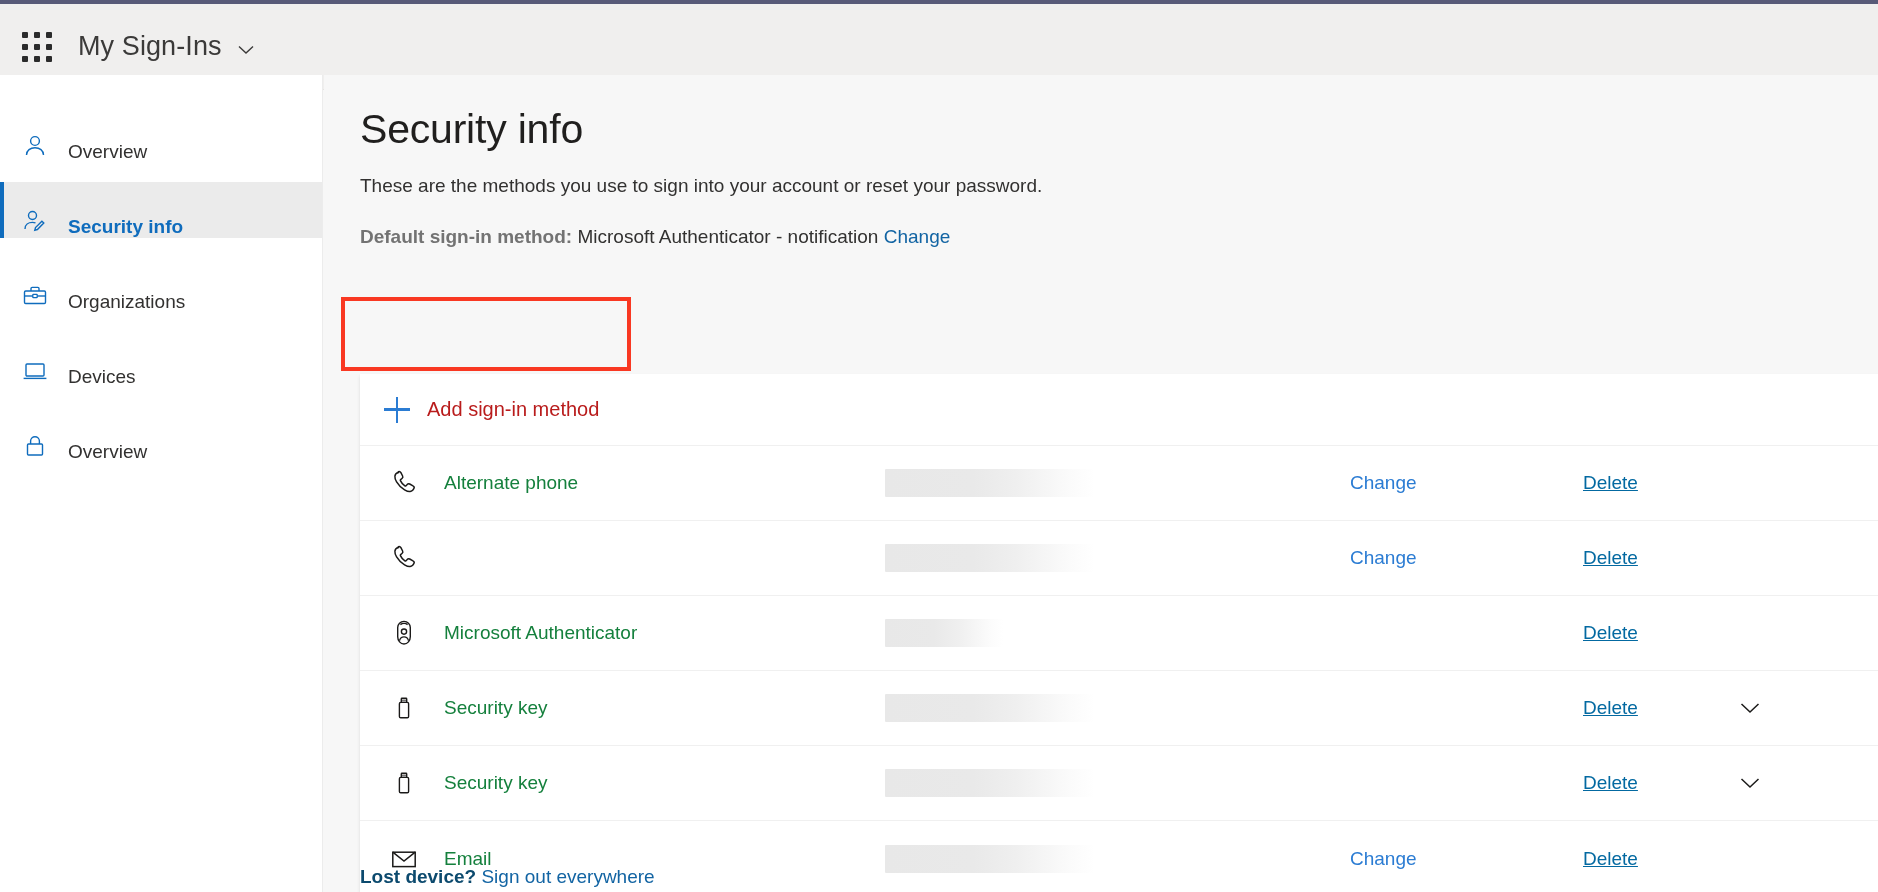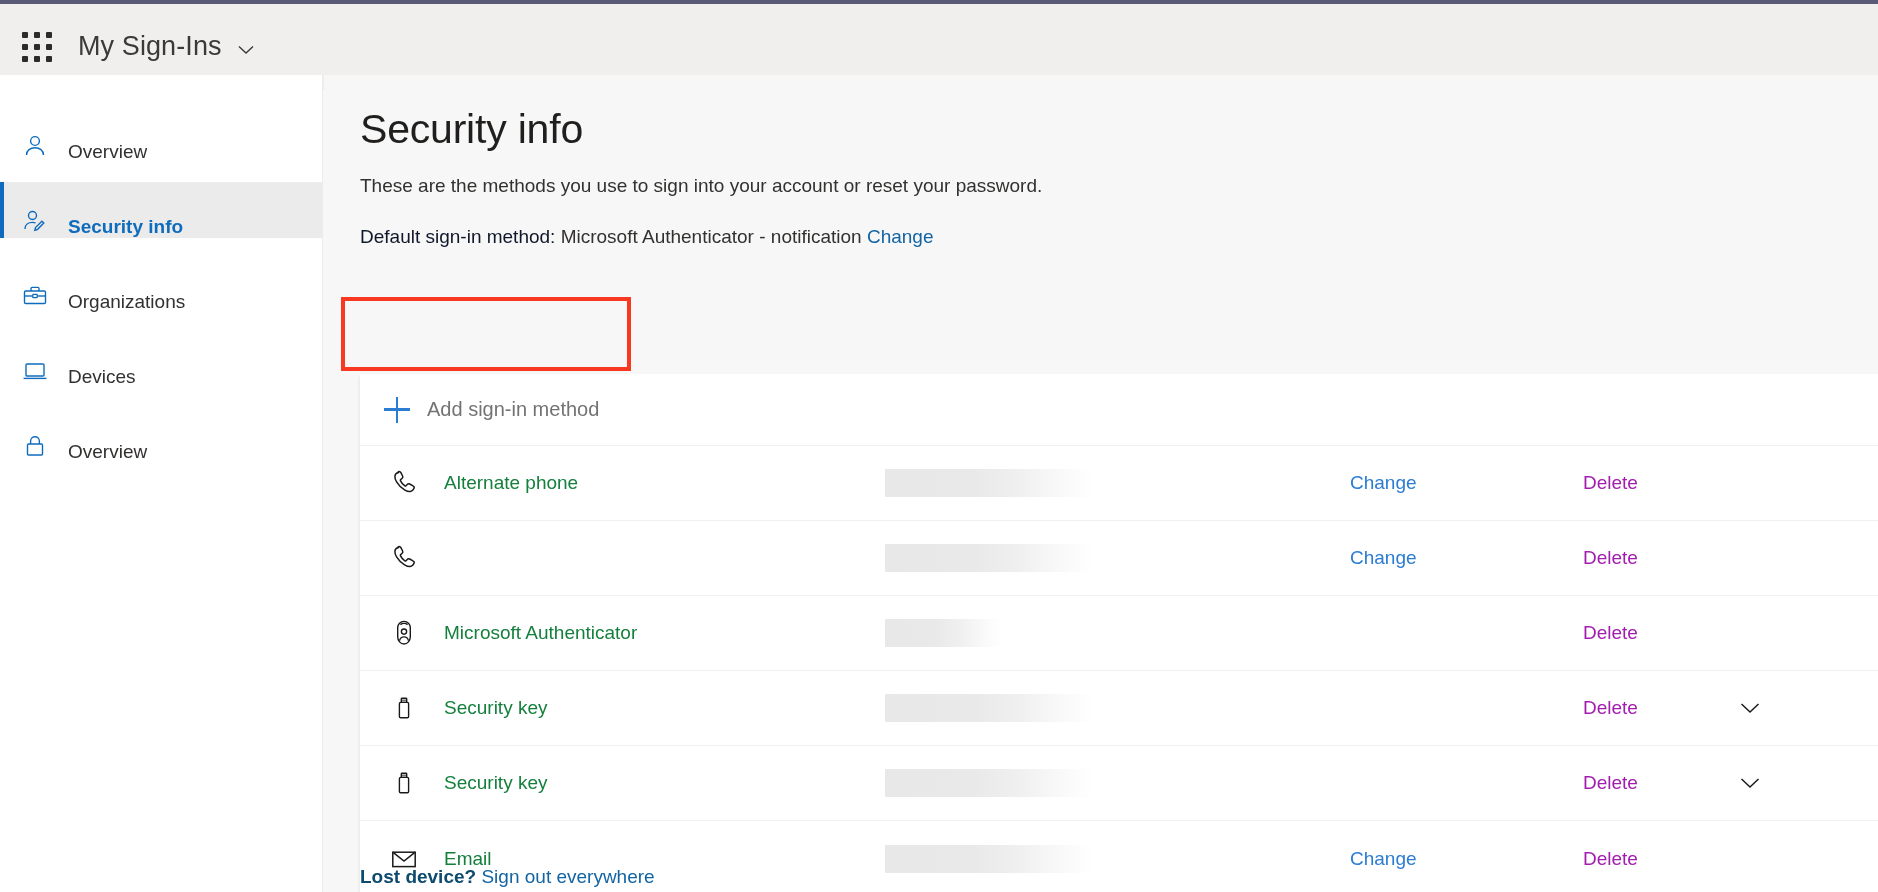--- a/index.html
+++ b/index.html
@@ -118,21 +118,21 @@
   .page-sub {
     margin: 22px 0 0 36px;
     font-size: 19px;
     color: #323130;
   }
   .default-line {
     margin: 29px 0 0 36px;
     font-size: 19px;
     color: #323130;
   }
-  .default-line b { font-weight: normal; color: #0f172a; }
+  .default-line b { font-weight: bold; color: #737373; }
   .lnk {
     color: #1264a3;
     cursor: pointer;
   }
 
   
   .card {
     position: absolute;
     left: 36px; top: 299px;
     width: 1534px;
@@ -152,21 +152,21 @@
     flex: 0 0 26px;
   }
   .plus-ico::before, .plus-ico::after {
     content: ""; position: absolute; background: #2b7cd3;
   }
   .plus-ico::before { left: 0; top: 11.5px; width: 26px; height: 2.6px; }
   .plus-ico::after { top: 0; left: 11.5px; height: 26px; width: 2.6px; }
   .add-label {
     margin-left: 17px;
     font-size: 20px;
-    color: #737373;
+    color: #b91c1c;
     white-space: nowrap;
   }
 
   .m-row {
     height: 75px;
     display: flex; align-items: center;
     border-bottom: 1px solid #f0f0f0;
     position: relative;
   }
   .m-row:last-child { border-bottom: none; }
@@ -189,21 +189,21 @@
     height: 28px;
     border-radius: 1px;
     background: linear-gradient(90deg,#e8e8e8 0%,#e9e9e9 42%,#efefef 62%,#fbfbfb 88%,#ffffff 100%);
   }
   .m-change {
     position: absolute; left: 990px;
     font-size: 19px; color: #2b7cd3; cursor: pointer;
   }
   .m-delete {
     position: absolute; left: 1223px;
-    font-size: 19px; color: #a21caf; cursor: pointer;
+    font-size: 19px; color: #0369a1; cursor: pointer; text-decoration: underline;
   }
   .m-expand {
     position: absolute; left: 1375px;
     width: 30px; height: 30px;
     display: flex; align-items: center; justify-content: center;
     cursor: pointer;
     color: #1b1a19;
   }
 
   .lost {

